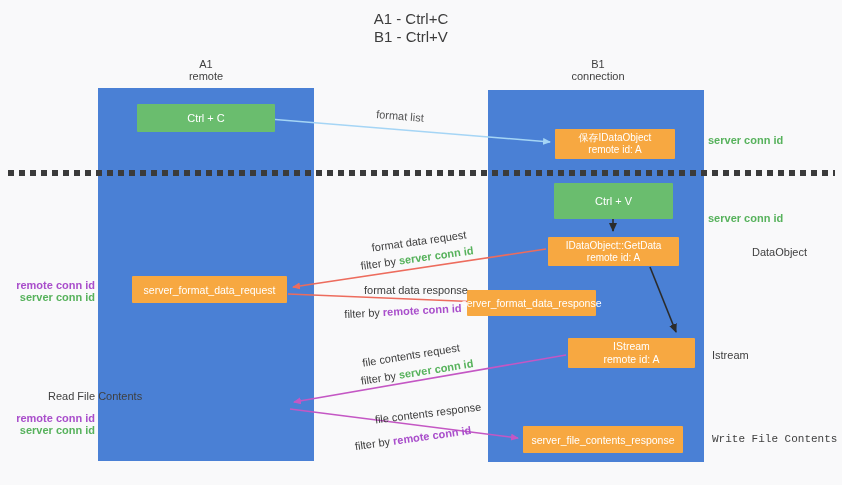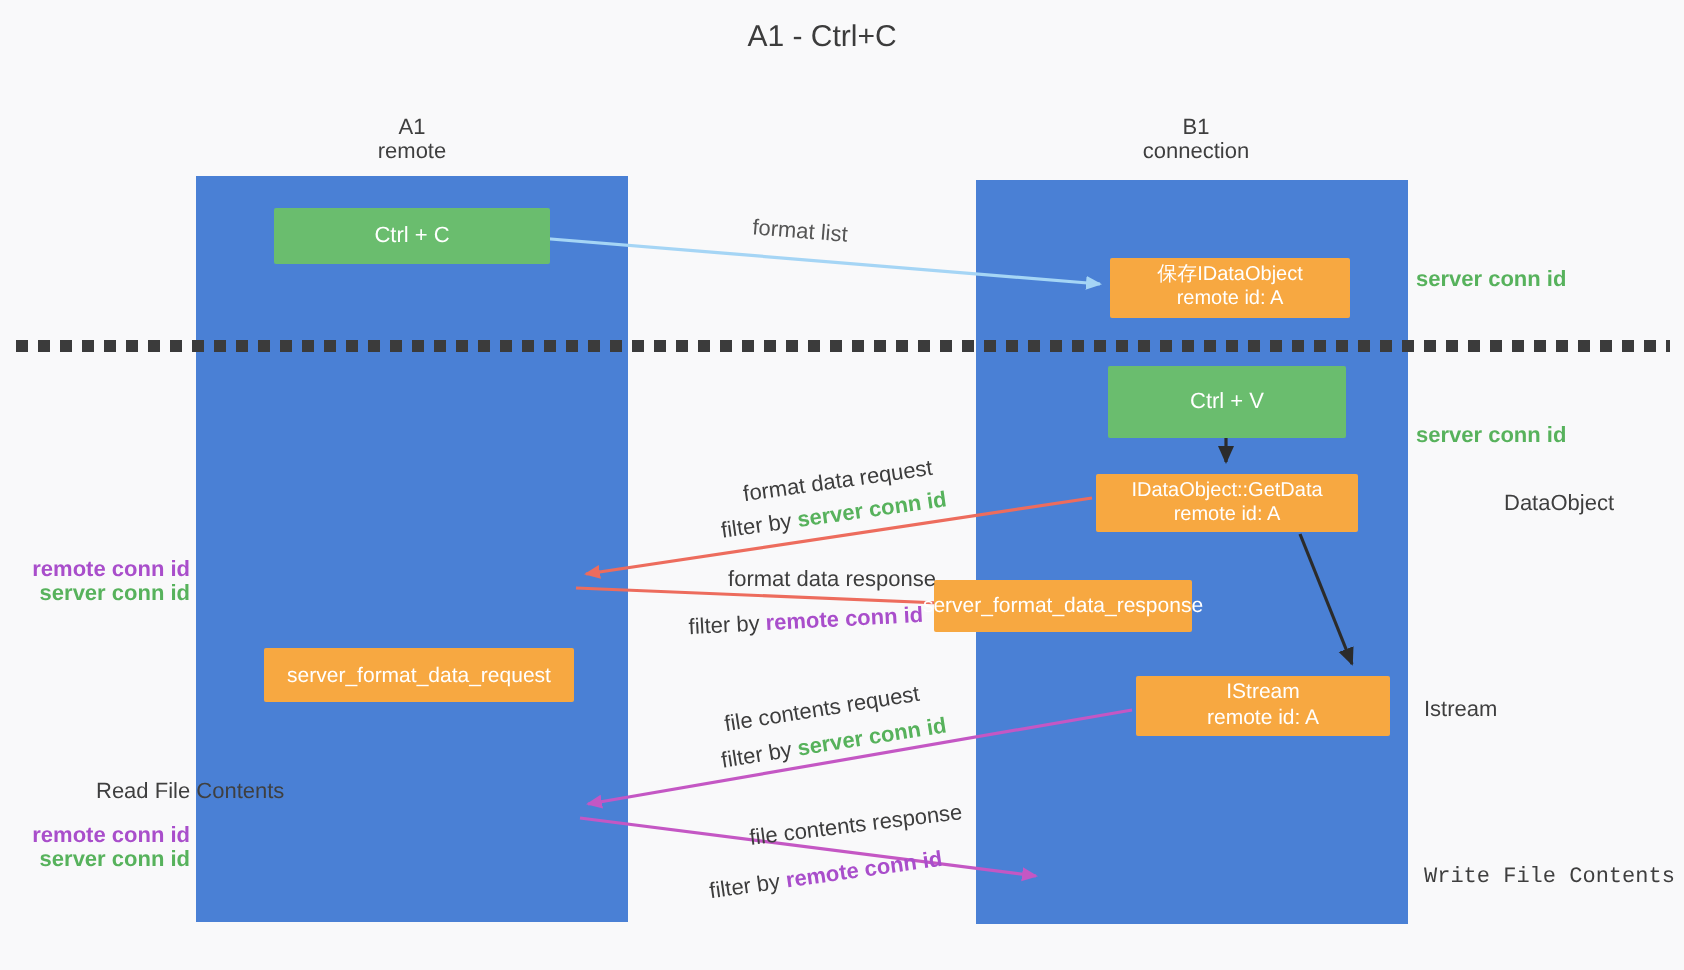--- a/index.html
+++ b/index.html
@@ -44,20 +44,21 @@
   .arrow-label .purple { color:#a94ecb; font-weight:bold; }
   svg.overlay { position:absolute; left:0; top:0; pointer-events:none; }
 </style>
 </head>
 <body>
 
 <div class="canvas">
 
   <div class="title">
     <div>A1 - Ctrl+C</div>
+    <div>B1 - Ctrl+V</div>
   </div>
 
   <div class="lane-header" style="left:146px; top:58px;">
     <div>A1</div>
     <div>remote</div>
   </div>
   <div class="lane-header" style="left:538px; top:58px;">
     <div>B1</div>
     <div>connection</div>
   </div>
@@ -102,34 +103,37 @@
 
   <div class="node green" style="left:554px; top:183px; width:119px; height:36px; font-size:11px;">
     <div>Ctrl + V</div>
   </div>
 
   <div class="node orange" style="left:548px; top:237px; width:131px; height:29px; font-size:10px; line-height:12px;">
     <div>IDataObject::GetData</div>
     <div>remote id: A</div>
   </div>
 
-  <div class="node orange" style="left:132px; top:276px; width:155px; height:27px;margin-top:48px;">
+  <div class="node orange" style="left:132px; top:276px; width:155px; height:27px;">
     <div>server_format_data_request</div>
   </div>
 
   <div class="node orange" style="left:467px; top:290px; width:129px; height:26px;">
     <div>server_format_data_response</div>
   </div>
 
   <div class="node orange" style="left:568px; top:338px; width:127px; height:30px; font-size:10.5px; line-height:13px;">
     <div>IStream</div>
     <div>remote id: A</div>
   </div>
 
 
+  <div class="node orange" style="left:523px; top:426px; width:160px; height:27px;">
+    <div>server_file_contents_response</div>
+  </div>
 
   <div class="side-label green" style="left:708px; top:134px;">server conn id</div>
   <div class="side-label green" style="left:708px; top:212px;">server conn id</div>
   <div class="side-label" style="left:712px; top:246px;padding-left:40px;">DataObject</div>
   <div class="side-label" style="left:712px; top:349px;">Istream</div>
   <div class="side-label" style="left:712px; top:433px;font-family:Liberation Mono, monospace;">Write File Contents</div>
 
   <div class="left-label-block" style="left:0px; top:279px; width:95px;">
     <div class="side-label purple" style="position:static;">remote conn id</div>
     <div class="side-label green" style="position:static;">server conn id</div>

